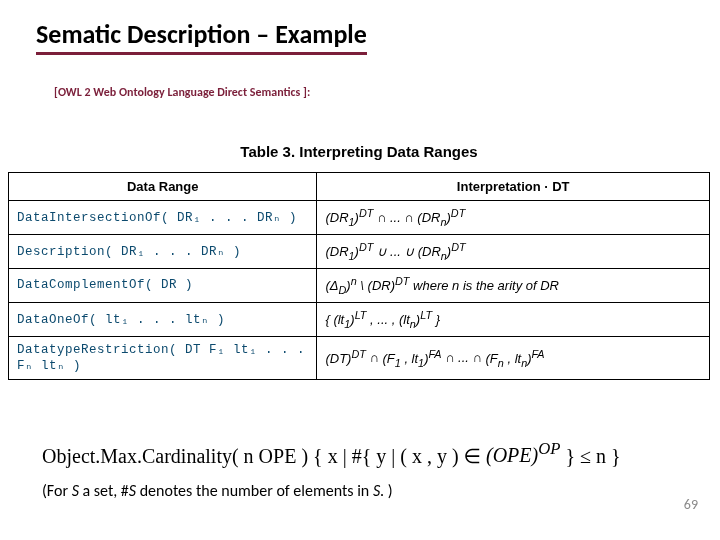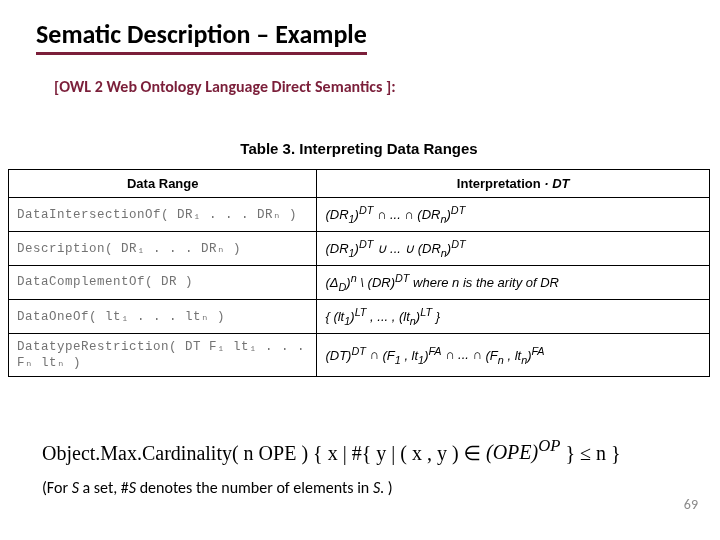--- a/index.html
+++ b/index.html
@@ -20,25 +20,25 @@
   }
   .title {
     font-size: 26px;
     font-weight: 700;
     border-bottom: 3px solid #7b1f3a;
     padding-bottom: 2px;
     display: inline-block;
     margin-bottom: 22px;
   }
   .subtitle {
-    font-size: 16px;
+    font-size: 12px;
     font-weight: 700;
     color: #7b1f3a;
     margin-left: 18px;
-    margin-top: 0;
+    margin-top: 8px;
   }
   .table-wrap {
     margin-top: 44px;
     margin-left: -28px;   
     margin-right: -18px;
   }
   .table-caption {
     text-align: center;
     font-weight: 600;
     font-size: 15px;
@@ -57,31 +57,31 @@
     text-align: left;
     vertical-align: middle;
   }
   table.dr th {
     font-weight: 700;
     text-align: center;
     font-family: Arial, sans-serif;
   }
   table.dr td.left {
     font-family: "Courier New", monospace;
-    color: #737373;
+    color: #0c4a6e;
     width: 44%;
     font-size: 12.5px;
     letter-spacing: 0.5px;
   }
   table.dr td.right {
     font-style: italic;
     font-family: Arial, sans-serif;
     width: 56%;
   }
-  .sup { font-style: italic; }
+  .sup { }
   .block-bottom {
     margin-top: 60px;
     margin-left: 6px;
   }
   .axiom {
     font-family: "Times New Roman", serif;
     font-size: 20px;
   }
   .note {
     font-family: "Calibri", sans-serif;

